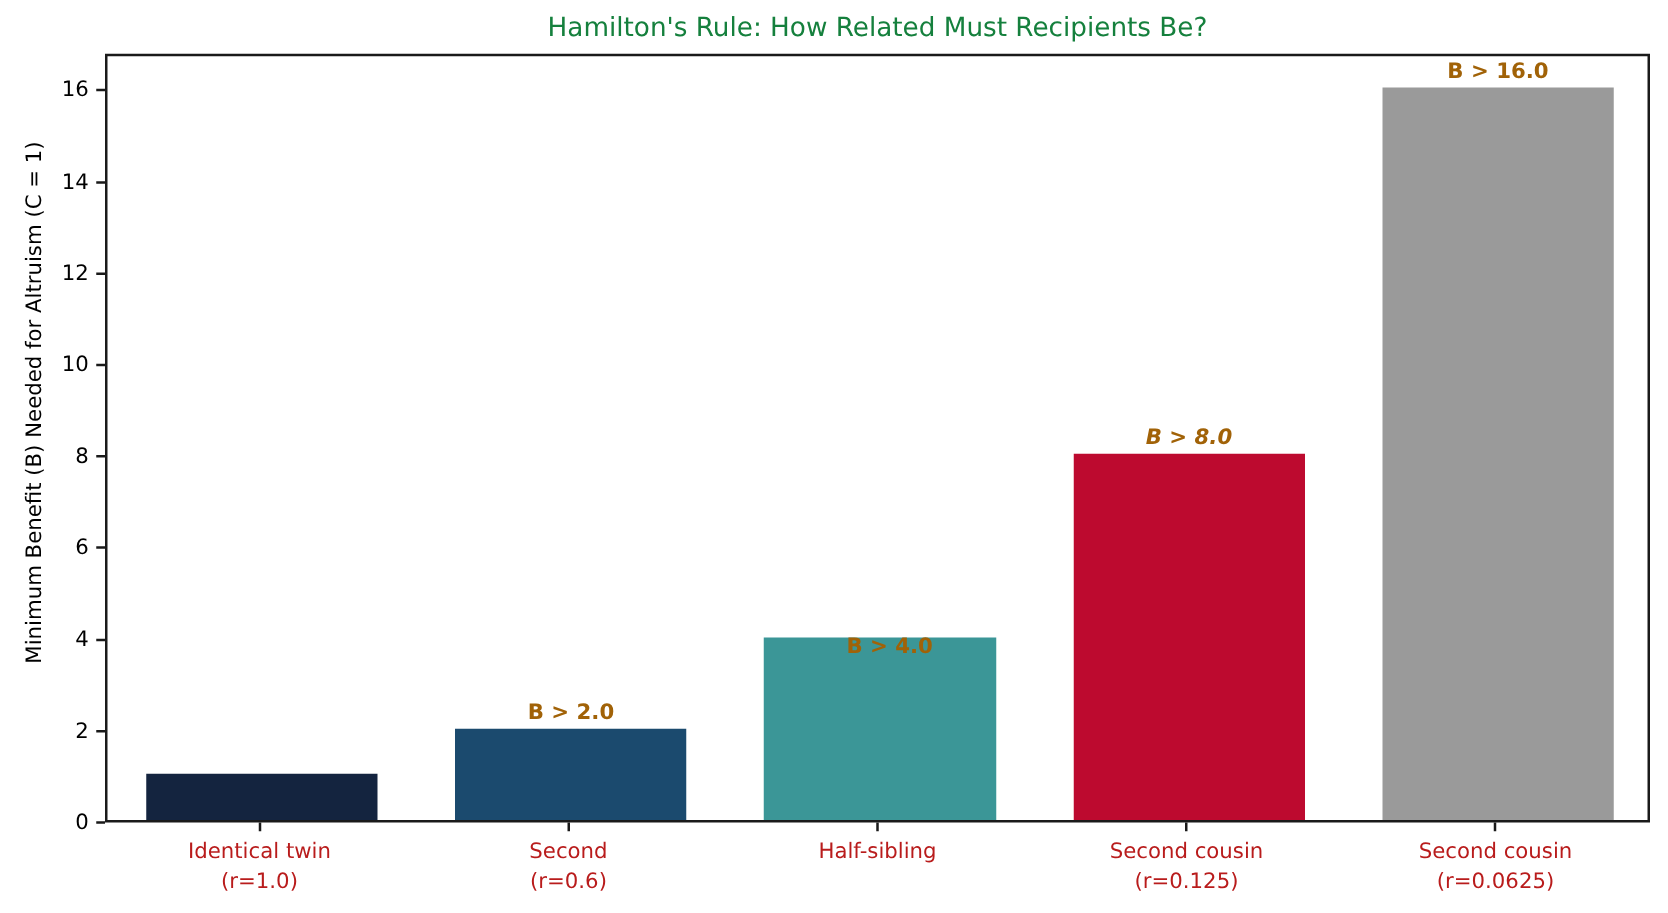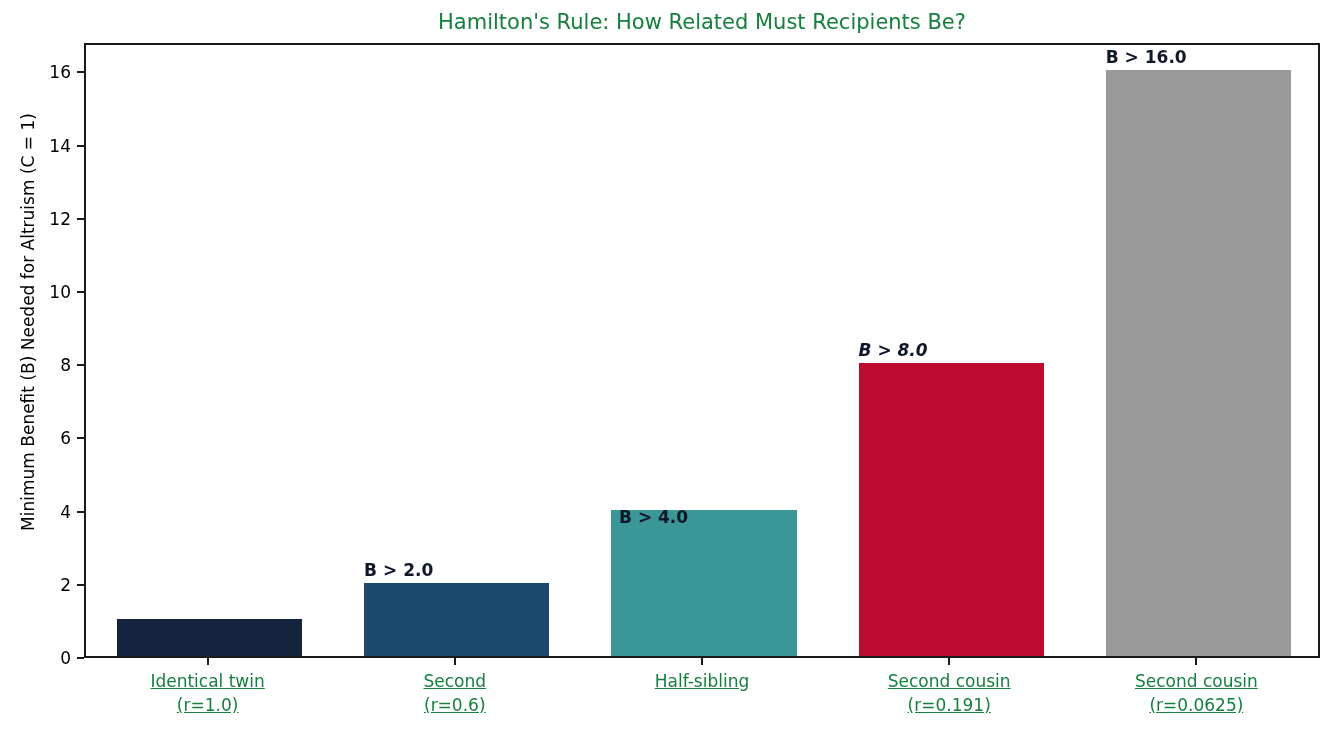--- a/index.html
+++ b/index.html
@@ -113,39 +113,39 @@
     width: 2px;
     height: 7px;
     background: #1a1a1a;
   }
   .xtick .tick-text {
     position: absolute;
     left: 0;
     top: 11px;
     width: 100%;
     font-size: 17px;
-    color: #15803d;
+    color: #b91c1c;
     line-height: 24px;
     white-space: nowrap;
-    text-decoration: underline;
   }
   .xtick .tick-text .line2 {
     display: block;
   }
 
   
   .bar {
     position: absolute;
     bottom: 0;
   }
   .bar-label {
     position: absolute;
+    text-align: center;
     font-size: 17px;
     font-weight: bold;
-    color: #0f172a;
+    color: #a16207;
     line-height: 22px;
     white-space: nowrap;
   }
 </style>
 </head>
 <body>
 
 <div id="figure">
 
   <div id="chart-title">Hamilton's Rule: How Related Must Recipients Be?</div>
@@ -211,21 +211,21 @@
       <div class="xtick" style="left: 247.2px; width: 247.2px;">
         <span class="tick-mark"></span>
         <span class="tick-text"><span>Second</span><span class="line2">(r=0.6)</span></span>
       </div>
       <div class="xtick" style="left: 494.4px; width: 247.2px;">
         <span class="tick-mark"></span>
         <span class="tick-text"><span>Half-sibling</span></span>
       </div>
       <div class="xtick" style="left: 741.6px; width: 247.2px;">
         <span class="tick-mark"></span>
-        <span class="tick-text"><span>Second cousin</span><span class="line2">(r=0.191)</span></span>
+        <span class="tick-text"><span>Second cousin</span><span class="line2">(r=0.125)</span></span>
       </div>
       <div class="xtick" style="left: 988.8px; width: 247.2px;">
         <span class="tick-mark"></span>
         <span class="tick-text"><span>Second cousin</span><span class="line2">(r=0.0625)</span></span>
       </div>
     </div>
 
 </div>
 
 </body></html>

